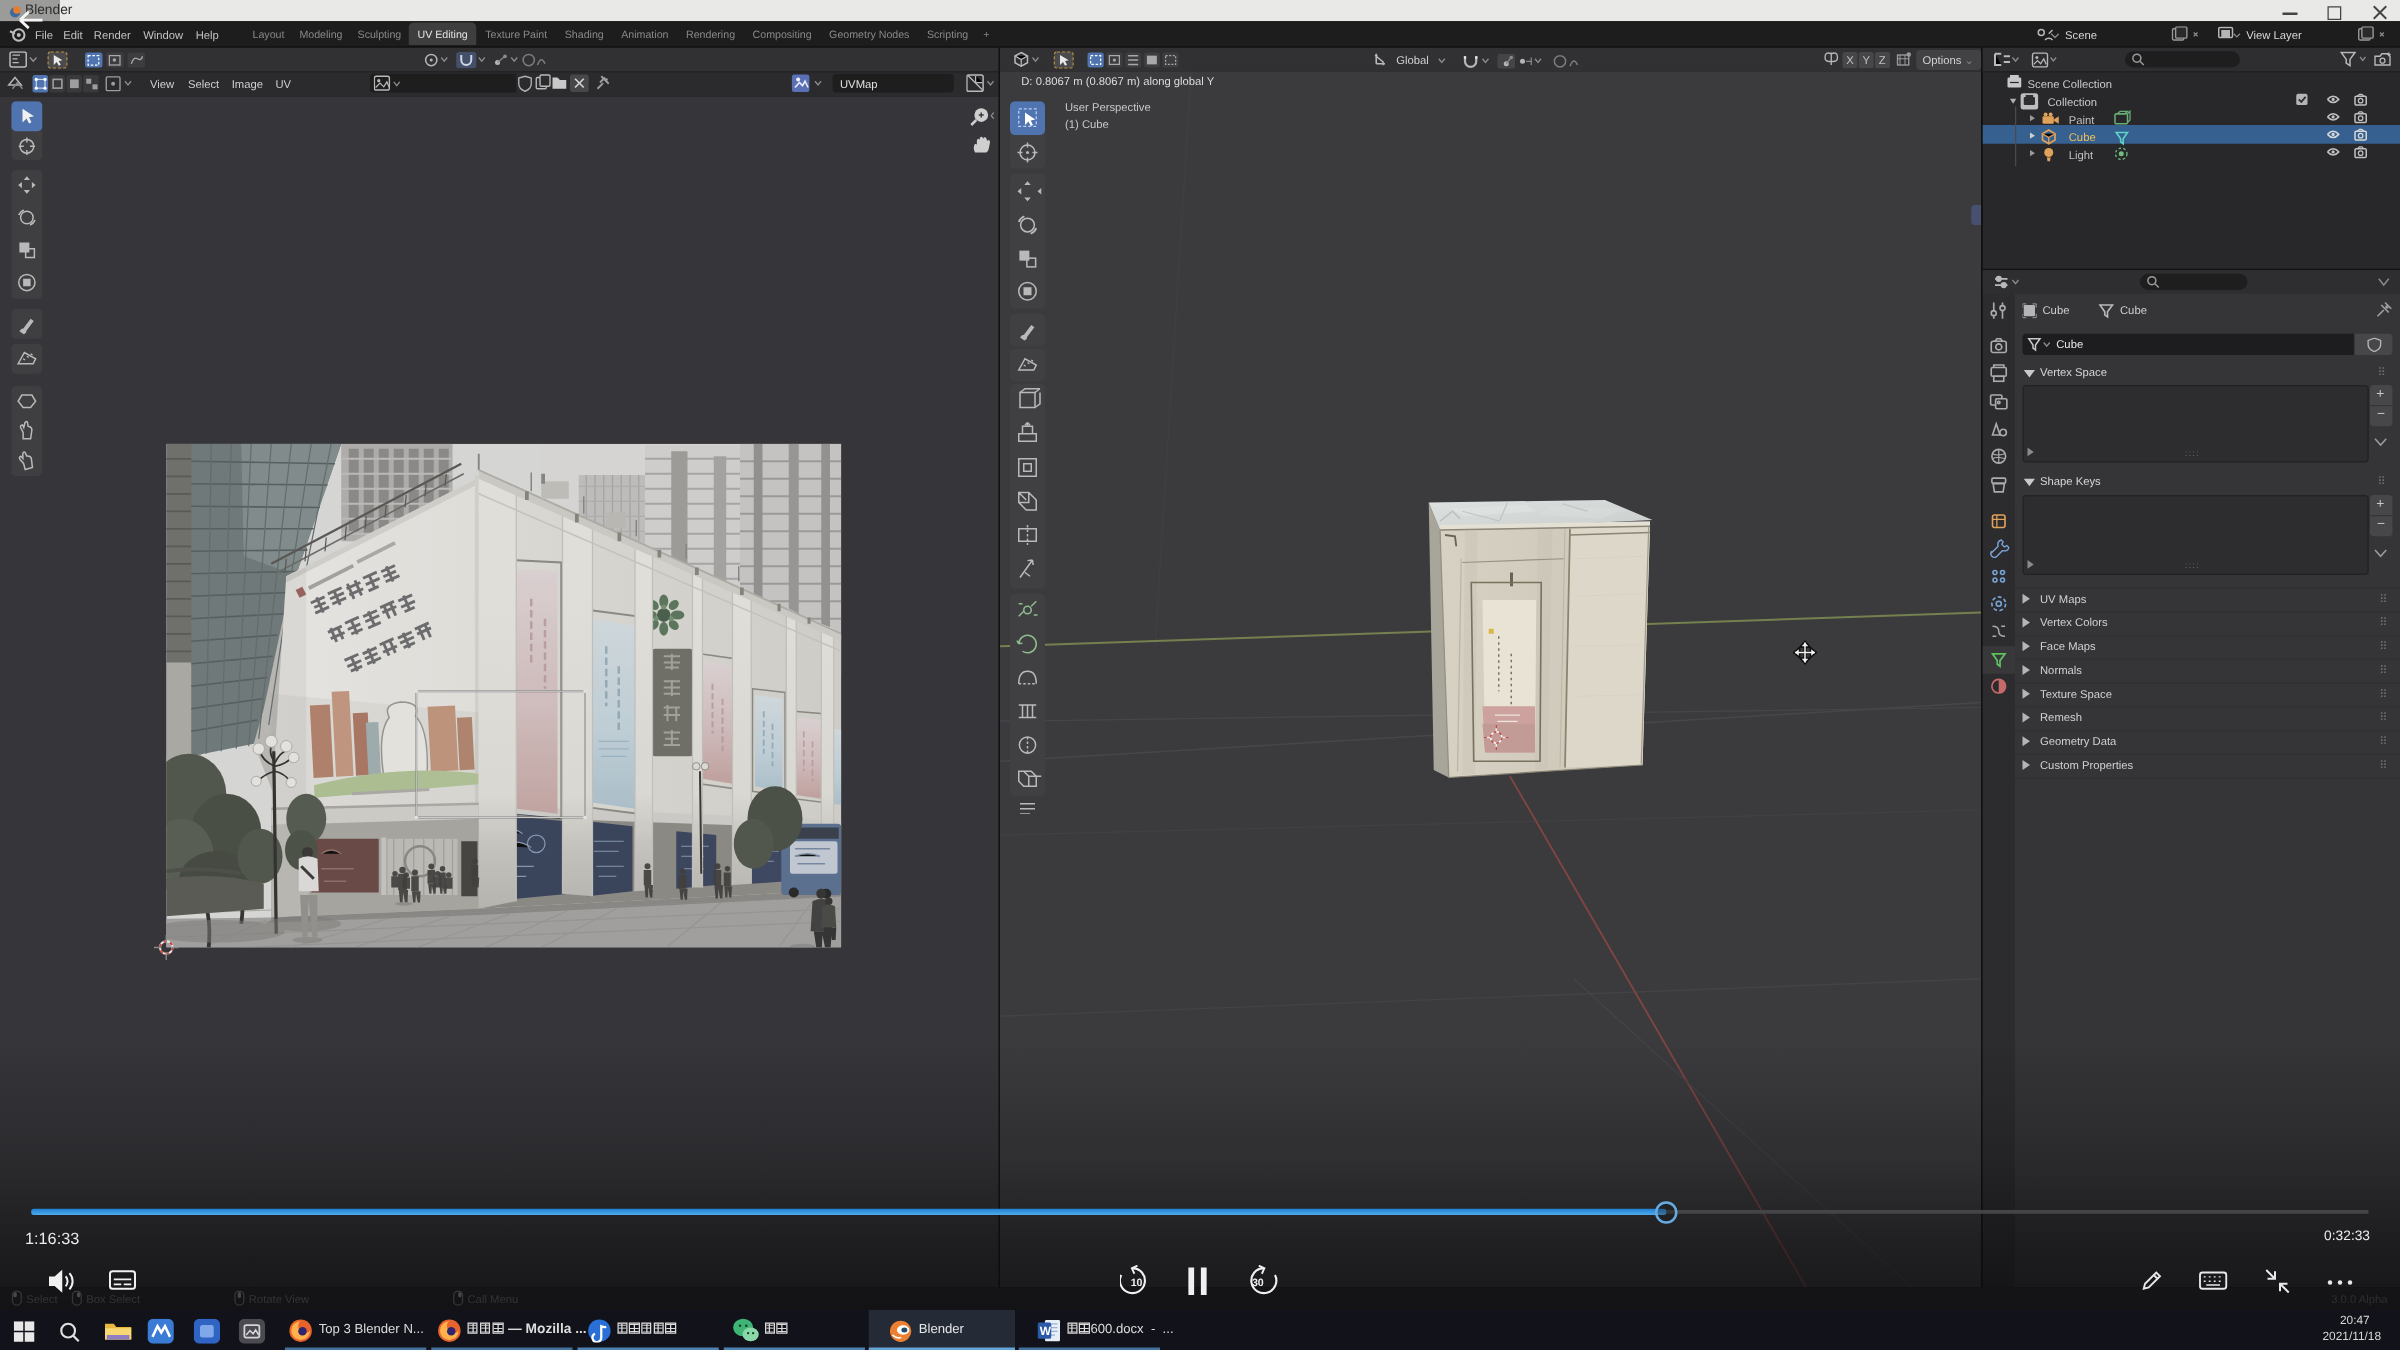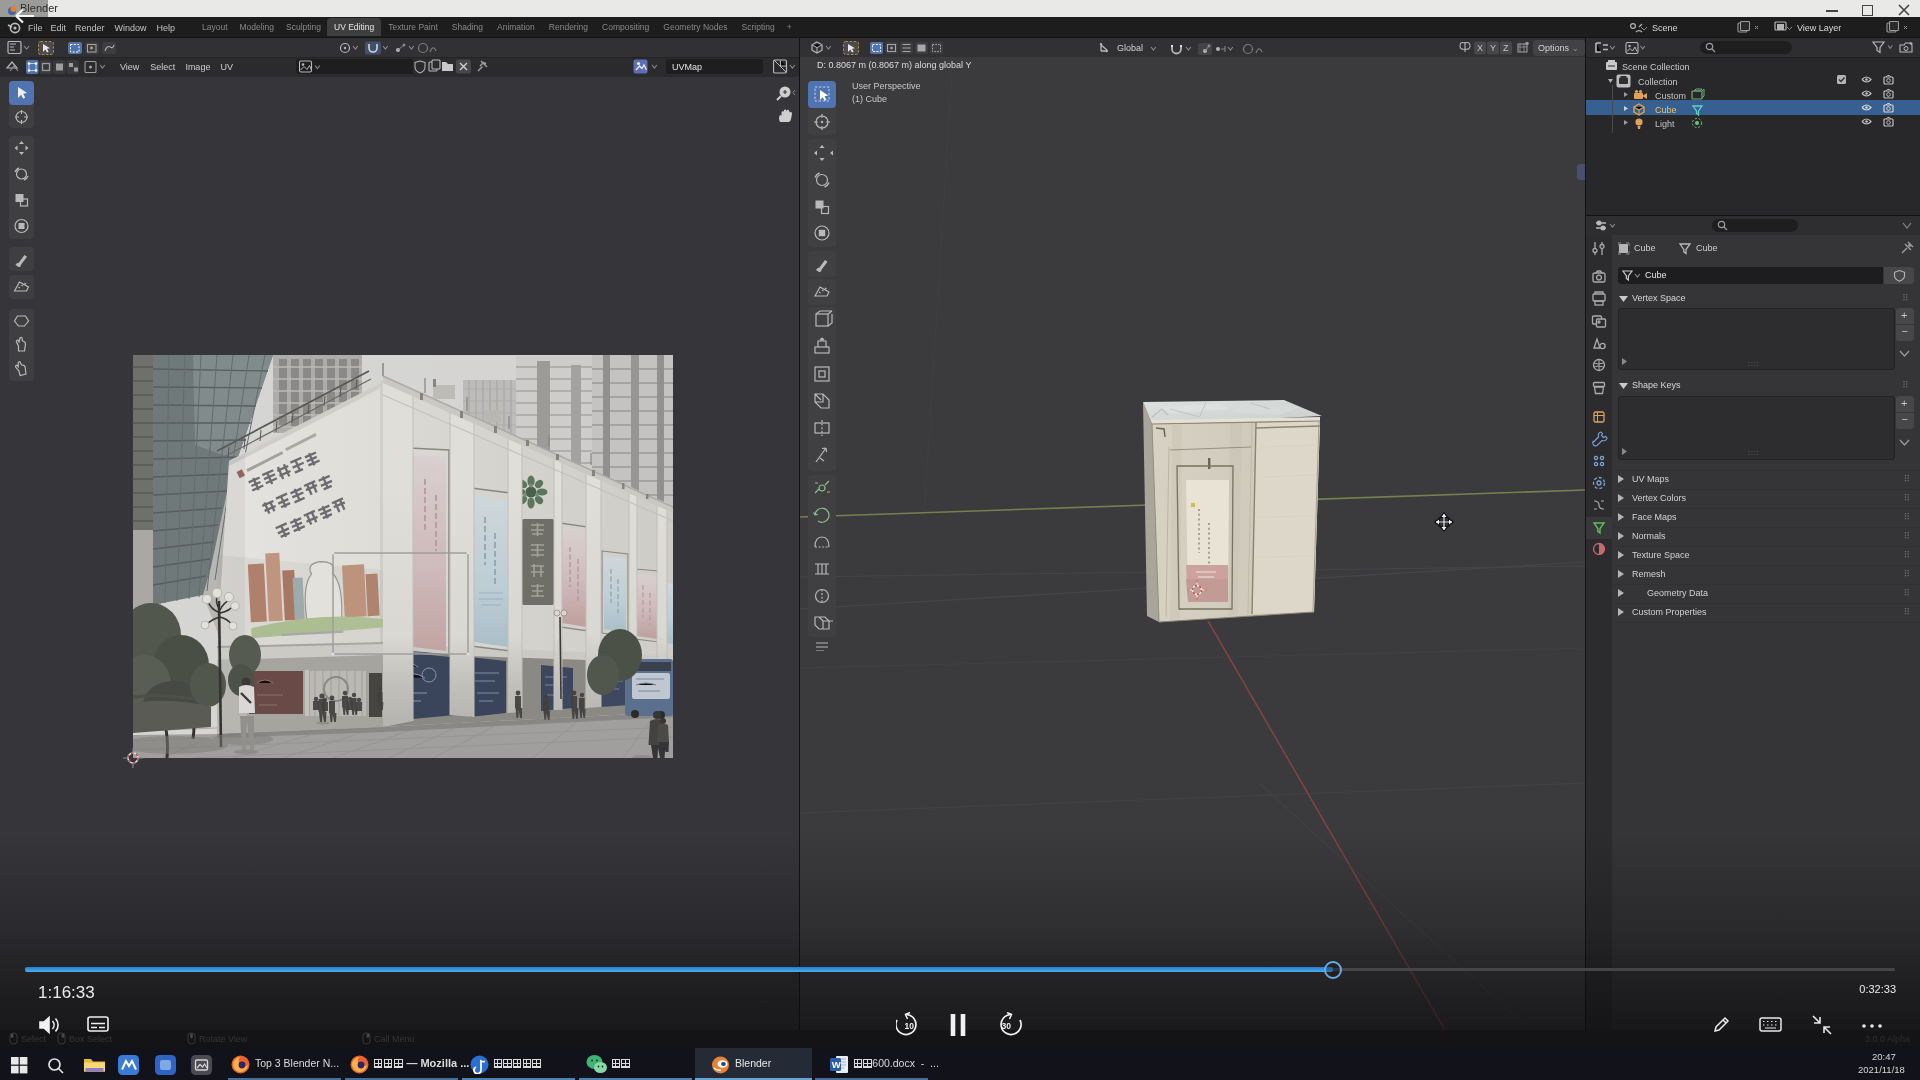--- a/index.html
+++ b/index.html
@@ -967,21 +967,21 @@
         <circle cx="5" cy="4" r="3.6"></circle>
         <path d="M3.5 8 h3 l-0.5 3 h-2 z"></path>
       </g>
  <g transform="translate(88 58)">
         <circle cx="5" cy="5" r="2" fill="#6fbf7f"></circle>
         <circle cx="5" cy="5" r="4.6" fill="none" stroke="#6fbf7f" stroke-width="1" stroke-dasharray="2 1.8"></circle>
       </g>
 </svg>
 <div class="abs t9" style="left:1622px;top:62px;color:#cacaca;">Scene Collection</div>
 <div class="abs t9" style="left:1638px;top:76.5px;color:#cacaca;">Collection</div>
-<div class="abs t9" style="left:1655px;top:90.5px;color:#c2c2c2;">Custom</div>
+<div class="abs t9" style="left:1655px;top:90.5px;color:#c2c2c2;">Paint</div>
 <div class="abs t9" style="left:1655px;top:104.5px;color:#f2c05c;">Cube</div>
 <div class="abs t9" style="left:1655px;top:118.5px;color:#c2c2c2;">Light</div>
 <svg class="abs" style="left:1836px;top:74px;" width="80" height="62">
  <g stroke="#c0c0c0" fill="none">
   <rect x="1" y="1" width="9" height="9" rx="1.5" fill="#b5b5b5" stroke="none"></rect>
         <path d="M3 5.5 l2 2 l3.5 -4" stroke="#2e2e31" stroke-width="1.4"></path>
   <g transform="translate(26 1)">
           <path d="M0 4.5 q4.5 -5 9 0 q-4.5 5 -9 0" stroke-width="1.2"></path>
           <circle cx="4.5" cy="4.5" r="1.3" fill="#c0c0c0" stroke="none"></circle>
         </g>
@@ -1195,21 +1195,21 @@
         <span class="t9" style="position:absolute;left:20px;top:3px;color:#d2d2d2;">Texture Space</span>
         <span class="t9" style="position:absolute;right:10px;top:3px;color:#6e6e72;">⠿</span>
       </div>
  <div style="height:18px;position:relative;border-top:1px solid #313134;">
         <span style="position:absolute;left:6px;top:4px;width:0;height:0;border-left:6px solid #b5b5b5;border-top:4px solid transparent;border-bottom:4px solid transparent;"></span>
         <span class="t9" style="position:absolute;left:20px;top:3px;color:#d2d2d2;">Remesh</span>
         <span class="t9" style="position:absolute;right:10px;top:3px;color:#6e6e72;">⠿</span>
       </div>
  <div style="height:18px;position:relative;border-top:1px solid #313134;">
         <span style="position:absolute;left:6px;top:4px;width:0;height:0;border-left:6px solid #b5b5b5;border-top:4px solid transparent;border-bottom:4px solid transparent;"></span>
-        <span class="t9" style="position:absolute;left:20px;top:3px;color:#d2d2d2;margin-left:15px;">Geometry Data</span>
+        <span class="t9" style="position:absolute;left:20px;top:3px;color:#d2d2d2;">Geometry Data</span>
         <span class="t9" style="position:absolute;right:10px;top:3px;color:#6e6e72;">⠿</span>
       </div>
  <div style="height:18px;position:relative;border-top:1px solid #313134;border-bottom:1px solid #313134;">
         <span style="position:absolute;left:6px;top:4px;width:0;height:0;border-left:6px solid #b5b5b5;border-top:4px solid transparent;border-bottom:4px solid transparent;"></span>
         <span class="t9" style="position:absolute;left:20px;top:3px;color:#d2d2d2;">Custom Properties</span>
         <span class="t9" style="position:absolute;right:10px;top:3px;color:#6e6e72;">⠿</span>
       </div>
 </div>
 
 <div class="vline" style="left:799px;top:38px;height:992px;"></div>
@@ -1248,21 +1248,21 @@
   </g>
  </svg>
 </div>
 <div class="abs" style="right:10px;top:1034px;font-size:9px;color:#7d7d7d;">3.0.0 Alpha</div>
 
 <div class="abs" style="left:0;top:830px;width:1920px;height:218px;background:linear-gradient(to bottom,rgba(10,10,12,0) 0%,rgba(10,10,12,0.25) 45%,rgba(10,10,12,0.55) 75%,rgba(10,10,12,0.72) 100%);"></div>
 
 <div class="abs" style="left:25px;top:968px;width:1870px;height:3px;background:#454548;border-radius:2px;"></div>
 <div class="abs" style="left:25px;top:967px;width:1308px;height:4.5px;background:linear-gradient(to bottom,#1f7fd0,#52abee);border-radius:2px;"></div>
 <div class="abs" style="left:1324px;top:961px;width:18px;height:18px;border-radius:50%;border:2.6px solid #66abe2;background:rgba(25,25,28,0.35);box-sizing:border-box;"></div>
-<div class="abs" style="left:38px;top:983px;font-size:17px;color:#ececec;">1:16:33</div>
+<div class="abs" style="left:20px;top:983px;font-size:13px;color:#ececec;">1:16:33</div>
 <div class="abs" style="right:24px;top:983px;font-size:11px;color:#ececec;">0:32:33</div>
 
 <svg class="abs" style="left:38px;top:1014px;" width="75" height="24">
  <g stroke="#f0f0f0" fill="none" stroke-width="1.6">
   <path d="M2 8 h4 l5 -4.5 v15 l-5 -4.5 h-4 z" fill="#f0f0f0"></path>
   <path d="M14.5 7 a6 6 0 0 1 0 8 M17.5 4.5 a9.5 9.5 0 0 1 0 13"></path>
   <g transform="translate(50 0)">
           <rect x="0" y="3" width="20" height="14" rx="2"></rect>
           <path d="M3 13.5 h6 M11 13.5 h6 M3 9.5 h14" stroke-width="1.3"></path>
         </g>

